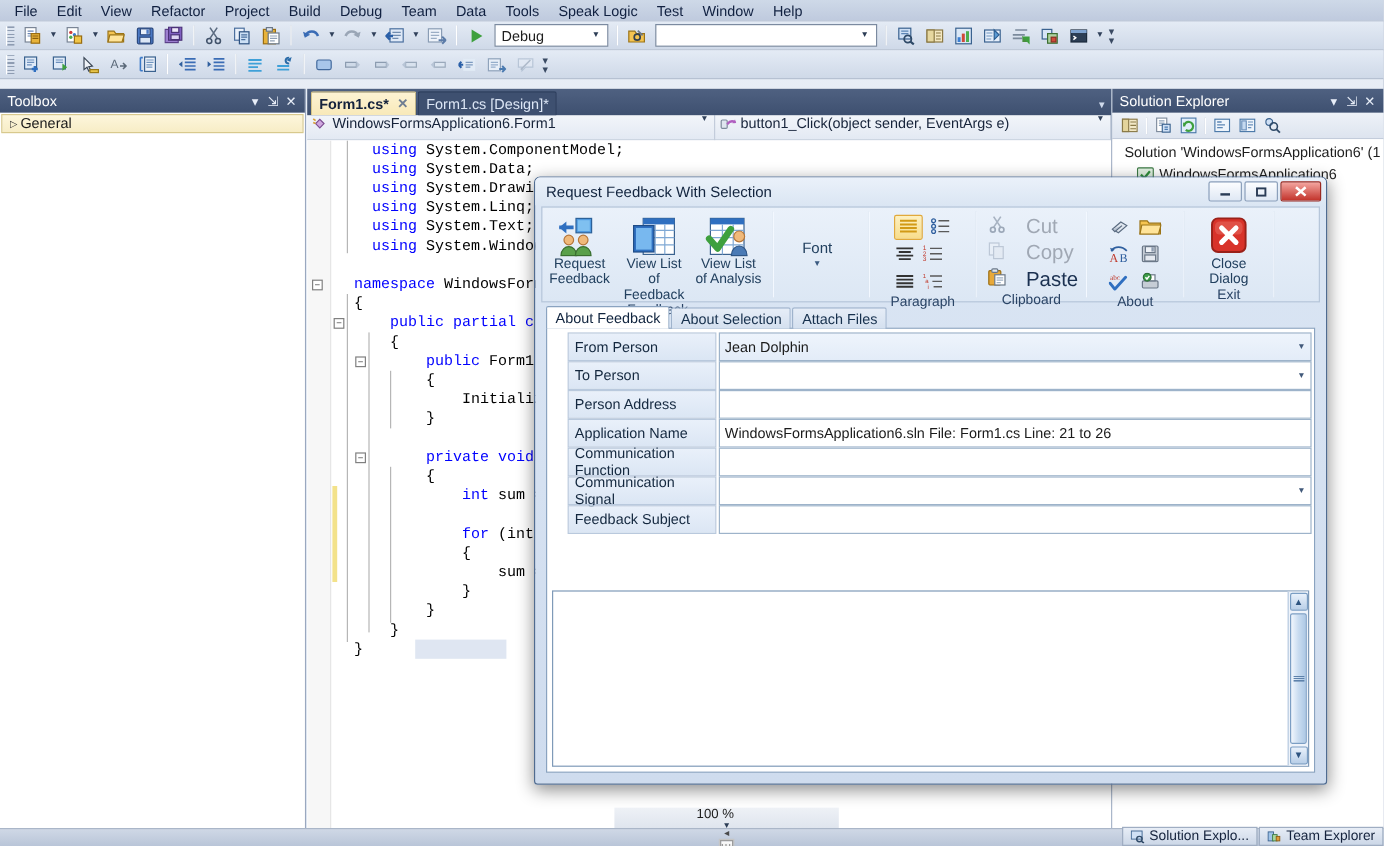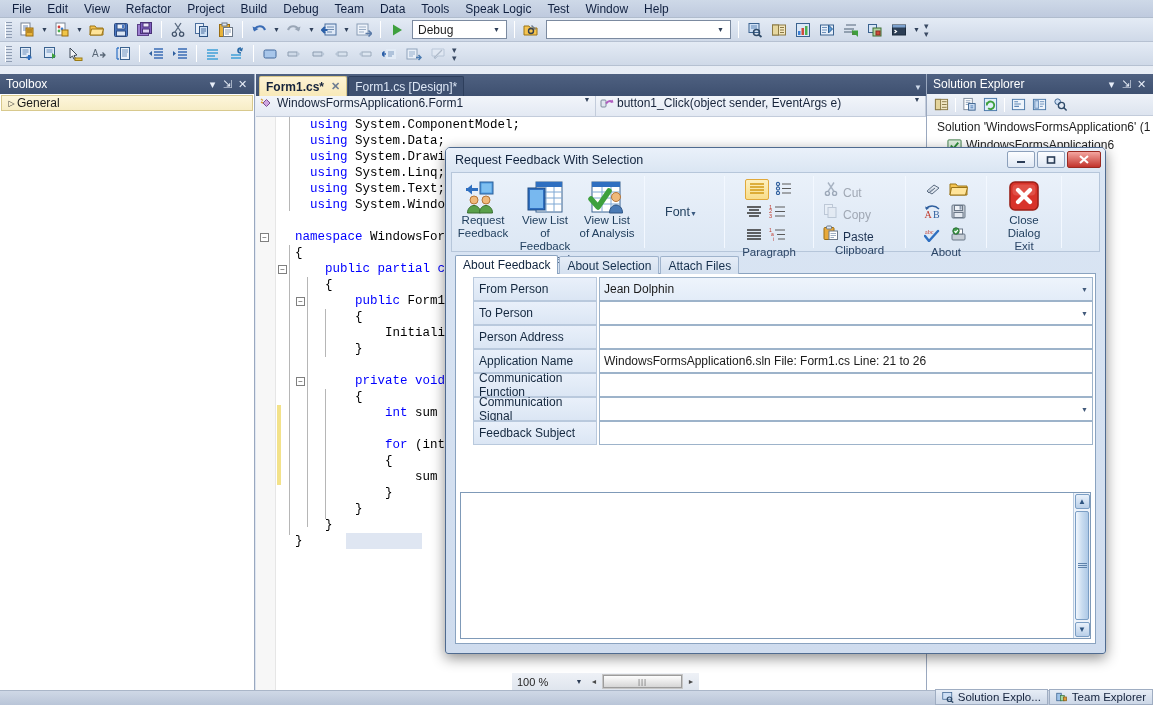--- a/index.html
+++ b/index.html
@@ -81,21 +81,21 @@
   .sx-toolbar{ height:22px; background:linear-gradient(#eef2f8,#dde4ef); display:flex; align-items:center;
     padding-left:4px; border-bottom:1px solid #c3ccdb;}
   .sx-btn{ width:21px; height:19px; display:flex; align-items:center; justify-content:center;}
   .sx-tree{ position:absolute; top:42px; left:0; right:0; bottom:0; background:#fff; padding-top:2px;}
   .sx-row{ height:18px; display:flex; align-items:center; font-size:12px; padding-left:6px; white-space:nowrap;}
   
   #statusbar{ position:absolute; left:0; bottom:0; height:15px; width:1153px;
     background:linear-gradient(#cfd8e6,#b9c5d8); border-top:1px solid #aab6c8;}
   
   #edbottom{ position:absolute; left:256px; right:227px; bottom:0; height:17px;
-    background:linear-gradient(#eef1f6,#dfe5ee); display:flex; align-items:center; z-index:3;}
+    background:linear-gradient(#eef1f6,#dfe5ee); display:flex; align-items:center; z-index:3;flex-direction:column;}
   .zoomcombo{ width:60px; font-size:11px; padding-left:5px; color:#1e1e1e;}
   .hscroll{ flex:1; height:15px; background:#e9e9e9; border:1px solid #c6c6c6; display:flex; align-items:center;}
   .hthumb{ height:13px; background:linear-gradient(#fdfdfd,#d6d6d6); border:1px solid #9c9c9c; flex:1;
     display:flex; align-items:center; justify-content:center; font-size:8px; color:#6a6a6a; letter-spacing:1px;}
   .sarrow{ width:16px; text-align:center; font-size:7px; color:#4a4a4a;}
   
   #bottomtabs{ position:absolute; right:0; bottom:0; height:17px; display:flex; align-items:center; z-index:4;}
   .btab{ display:flex; align-items:center; gap:4px; height:16px; padding:0 6px; font-size:11.5px;
     color:#14223c; background:linear-gradient(#e7edf6,#ccd7e7); border:1px solid #9fadc2; margin-left:1px;}
   
@@ -114,26 +114,26 @@
   #ribbon{ position:absolute; left:5px; top:24px; right:5px; height:80px;
     background:linear-gradient(#eaf1fa,#dce7f4); border:1px solid #b6c6da; display:flex;}
   .rgroup{ display:flex; flex-direction:column; position:relative; height:100%;}
   .rgroup .gitems{ flex:1; display:flex; align-items:flex-start; padding-top:5px;}
   .rgroup .glabel{ height:15px; text-align:center; font-size:11.5px; color:#2a4466;
     display:flex; align-items:center; justify-content:center;}
   .gsep{ width:1px; background:#c3d1e2; margin:3px 0; border-right:1px solid #f3f8ff;}
   .bigbtn{ width:62px; display:flex; flex-direction:column; align-items:center; padding-top:2px;}
   .bigbtn .bi{ height:34px; display:flex; align-items:flex-end; justify-content:center;}
   .bigbtn .bl{ font-size:11.5px; color:#22405f; line-height:13px; text-align:center;}
-  .smallrow{ display:flex; align-items:flex-end; gap:4px; height:22px; padding:0 3px; font-size:12px; color:#1a3050;}
+  .smallrow{ display:flex; align-items:center; gap:16px; height:22px; padding:0 3px; font-size:17px; color:#1a3050;}
   .smallrow.dis{ color:#a0a8b4;}
   .selbtn{ border:1px solid #e1a93b; background:linear-gradient(#fdf0c0,#f8dd8a); border-radius:2px;}
   .igrid3{ display:flex; flex-direction:column; gap:2px; padding:1px 4px 0 4px;}
   .igrid3 .ir{ display:flex; gap:6px; align-items:center; height:21px;}
-  .fontbtn{ width:72px; height:100%; display:flex; align-items:center; justify-content:center;
+  .fontbtn{ width:72px; height:100%; display:flex; flex-direction:column; align-items:center; justify-content:center;
     font-size:12.5px; color:#22405f;}
   
   #dtabs{ position:absolute; left:9px; top:107px; display:flex; align-items:flex-end; height:19px; z-index:2;}
   .dtab{ height:18px; padding:0 7px; display:flex; align-items:center; font-size:12px;
     background:linear-gradient(#e6edf7,#d4e0ef); border:1px solid #9fb3cc; border-bottom:none;
     color:#16304d; margin-right:1px; border-radius:2px 2px 0 0;}
   .dtab.active{ background:#fff; color:#10243e; height:19px; border-color:#8aa3c0;}
   #dpanel{ position:absolute; left:9px; top:125px; right:9px; bottom:9px;
     background:#fff; border:1px solid #8aa3c0;}
   .frow{ display:flex; height:24px; align-items:stretch; margin:0 2px;padding-left:15px; }

